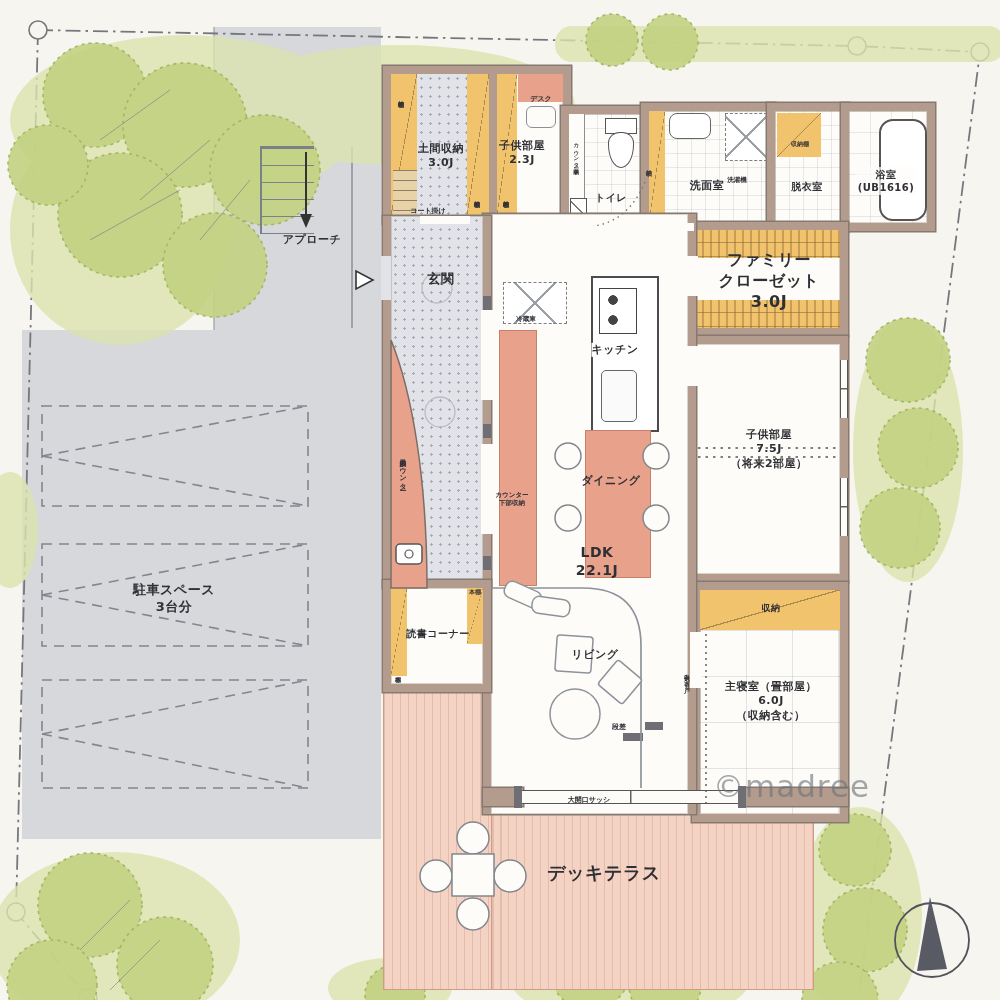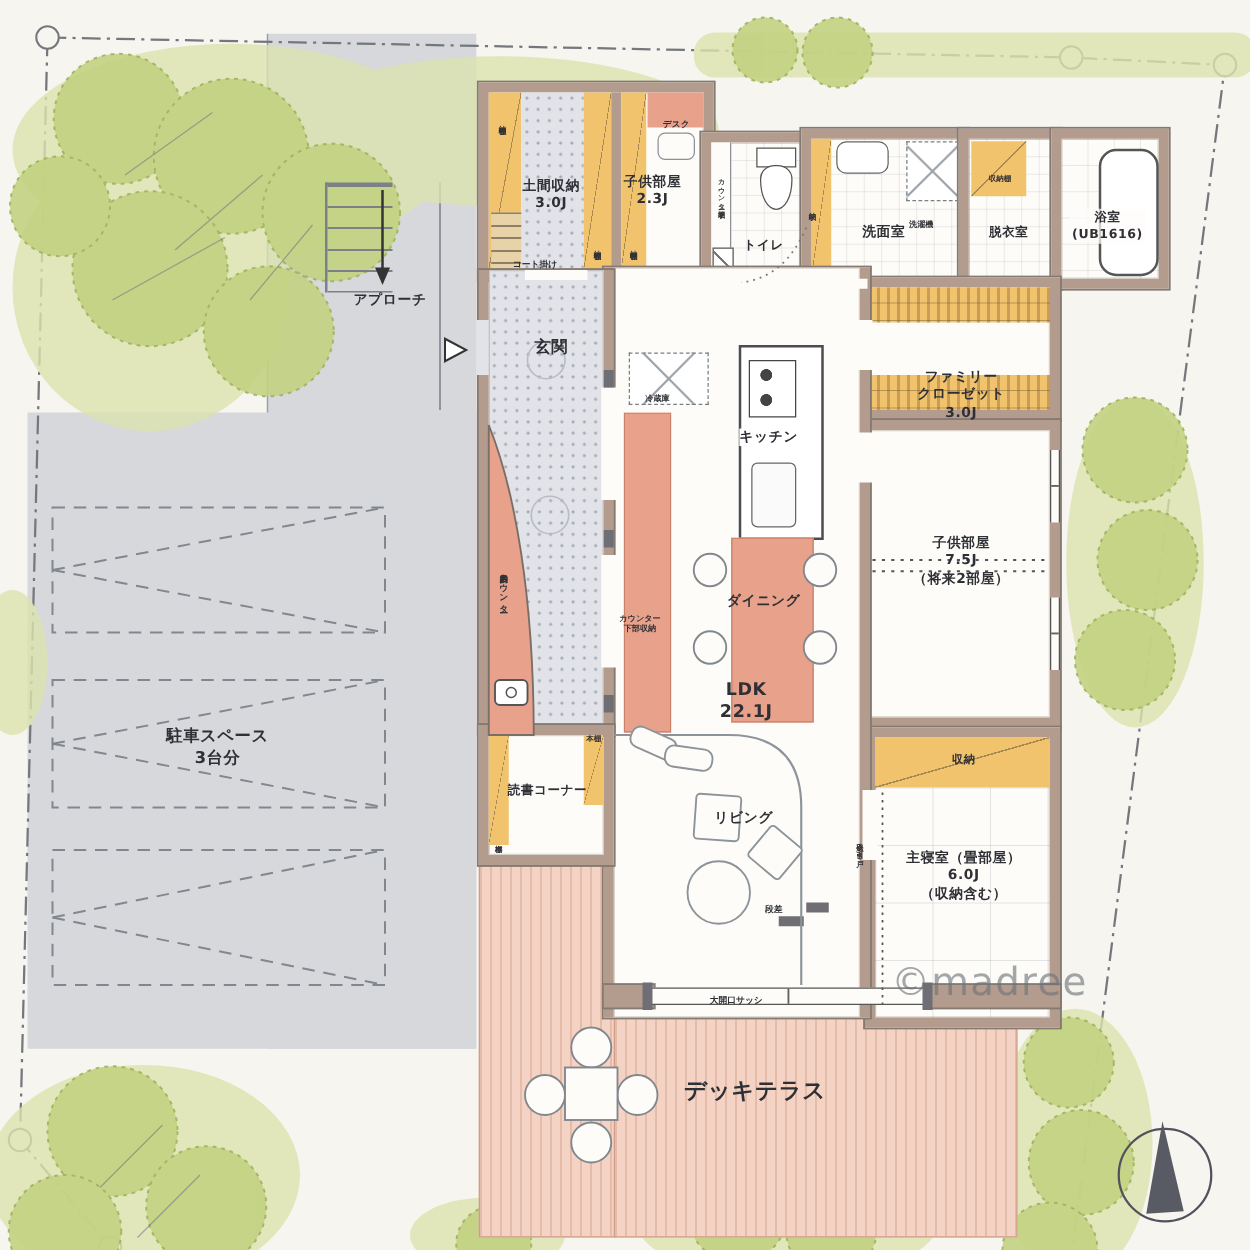--- a/index.html
+++ b/index.html
@@ -279,21 +279,21 @@
   <div class="lbl" style="left:522px;top:153px;font-size:11px;">子供部屋
 2.3J</div>
   <div class="lbl" style="left:541px;top:100px;font-size:7px;letter-spacing:0;">デスク</div>
   <div class="lbl" style="left:428px;top:212px;font-size:7px;letter-spacing:0;">コート掛け</div>
   <div class="lbl" style="left:611px;top:197px;font-size:10px;">トイレ</div>
   <div class="lbl" style="left:707px;top:186px;font-size:11px;">洗面室</div>
   <div class="lbl" style="left:737px;top:160px;font-size:6.5px;letter-spacing:0;margin-top:20px;">洗濯機</div>
   <div class="lbl" style="left:807px;top:186px;font-size:10px;">脱衣室</div>
   <div class="lbl" style="left:886px;top:181px;font-size:10px;background:rgba(253,252,249,.72);padding:1px 2px;">浴室
 (UB1616)</div>
-  <div class="lbl" style="left:769px;top:281px;font-size:11px;margin-top:35px;">ファミリー
+  <div class="lbl" style="left:769px;top:281px;font-size:16px;">ファミリー
 クローゼット
 3.0J</div>
   <div class="lbl" style="left:441px;top:279px;font-size:13px;">玄関</div>
   <div class="lbl" style="left:615px;top:350px;font-size:11px;background:#fff;">キッチン</div>
   <div class="lbl" style="left:526px;top:319px;font-size:6.5px;letter-spacing:0;">冷蔵庫</div>
   <div class="lbl" style="left:611px;top:481px;font-size:11px;">ダイニング</div>
   <div class="lbl" style="left:769px;top:449px;font-size:11px;">子供部屋
 7.5J
 （将来2部屋）</div>
   <div class="lbl" style="left:597px;top:561px;font-size:14px;">LDK

